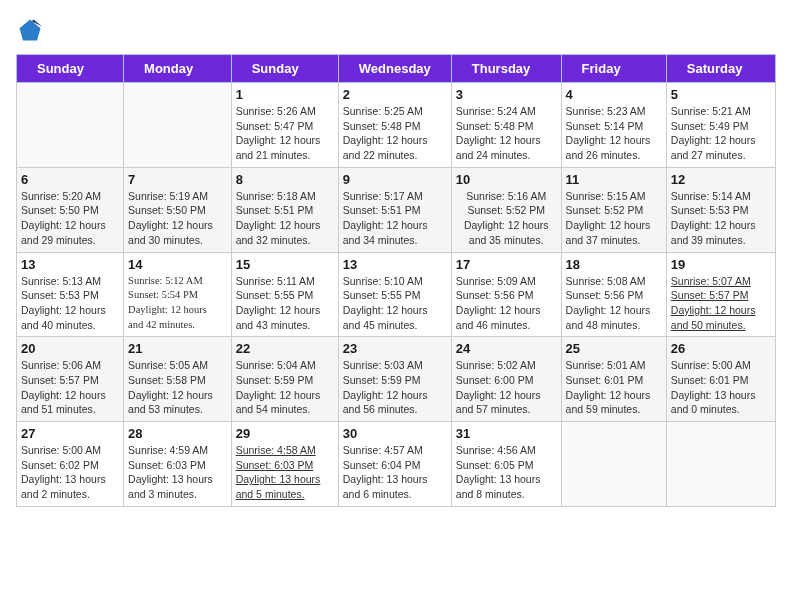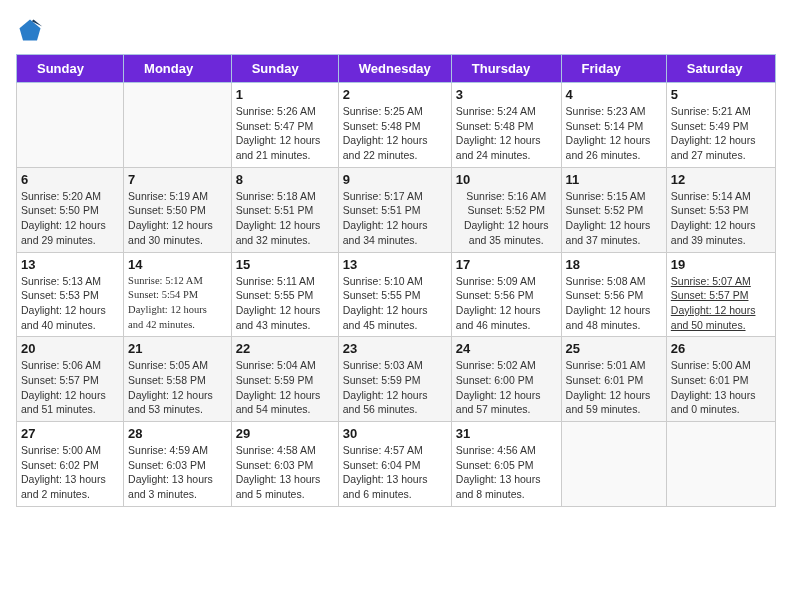--- a/index.html
+++ b/index.html
@@ -318,21 +318,21 @@
         </td>
         <td>
           <span class="day-num">28</span>
           <div class="day-detail" style="white-space: pre-line;">Sunrise: 4:59 AM
 Sunset: 6:03 PM
 Daylight: 13 hours
 and 3 minutes.</div>
         </td>
         <td>
           <span class="day-num">29</span>
-          <div class="day-detail" style="white-space: pre-line;">Sunrise: 4:58 AM
+          <div class="day-detail" style="white-space: pre-line; text-decoration: underline;">Sunrise: 4:58 AM
 Sunset: 6:03 PM
 Daylight: 13 hours
 and 5 minutes.</div>
         </td>
         <td>
           <span class="day-num">30</span>
           <div class="day-detail" style="white-space: pre-line;">Sunrise: 4:57 AM
 Sunset: 6:04 PM
 Daylight: 13 hours
 and 6 minutes.</div>

